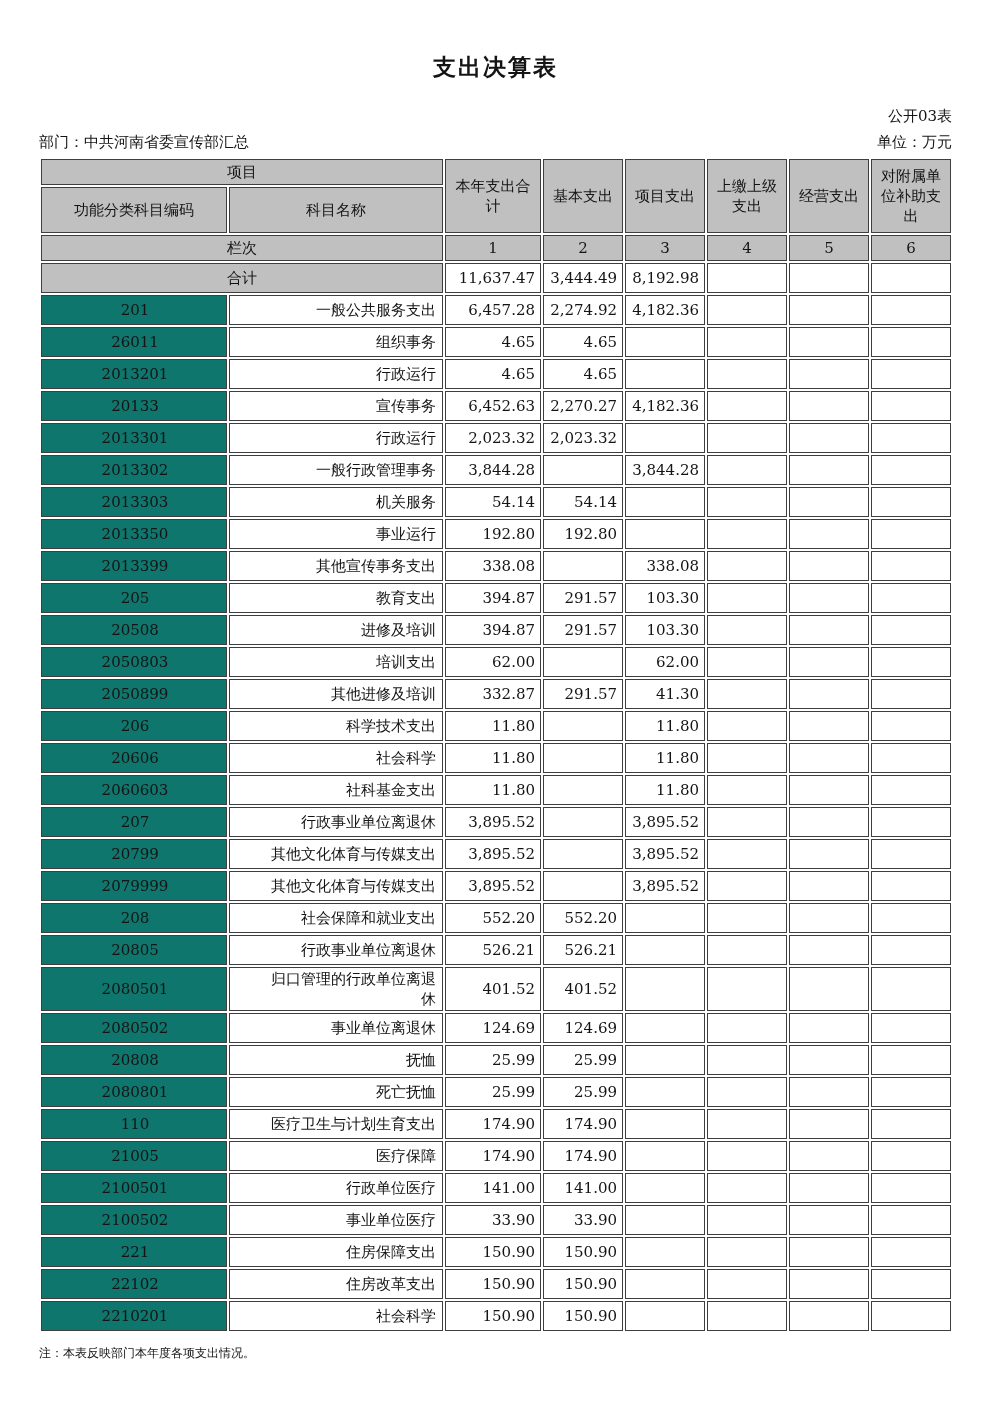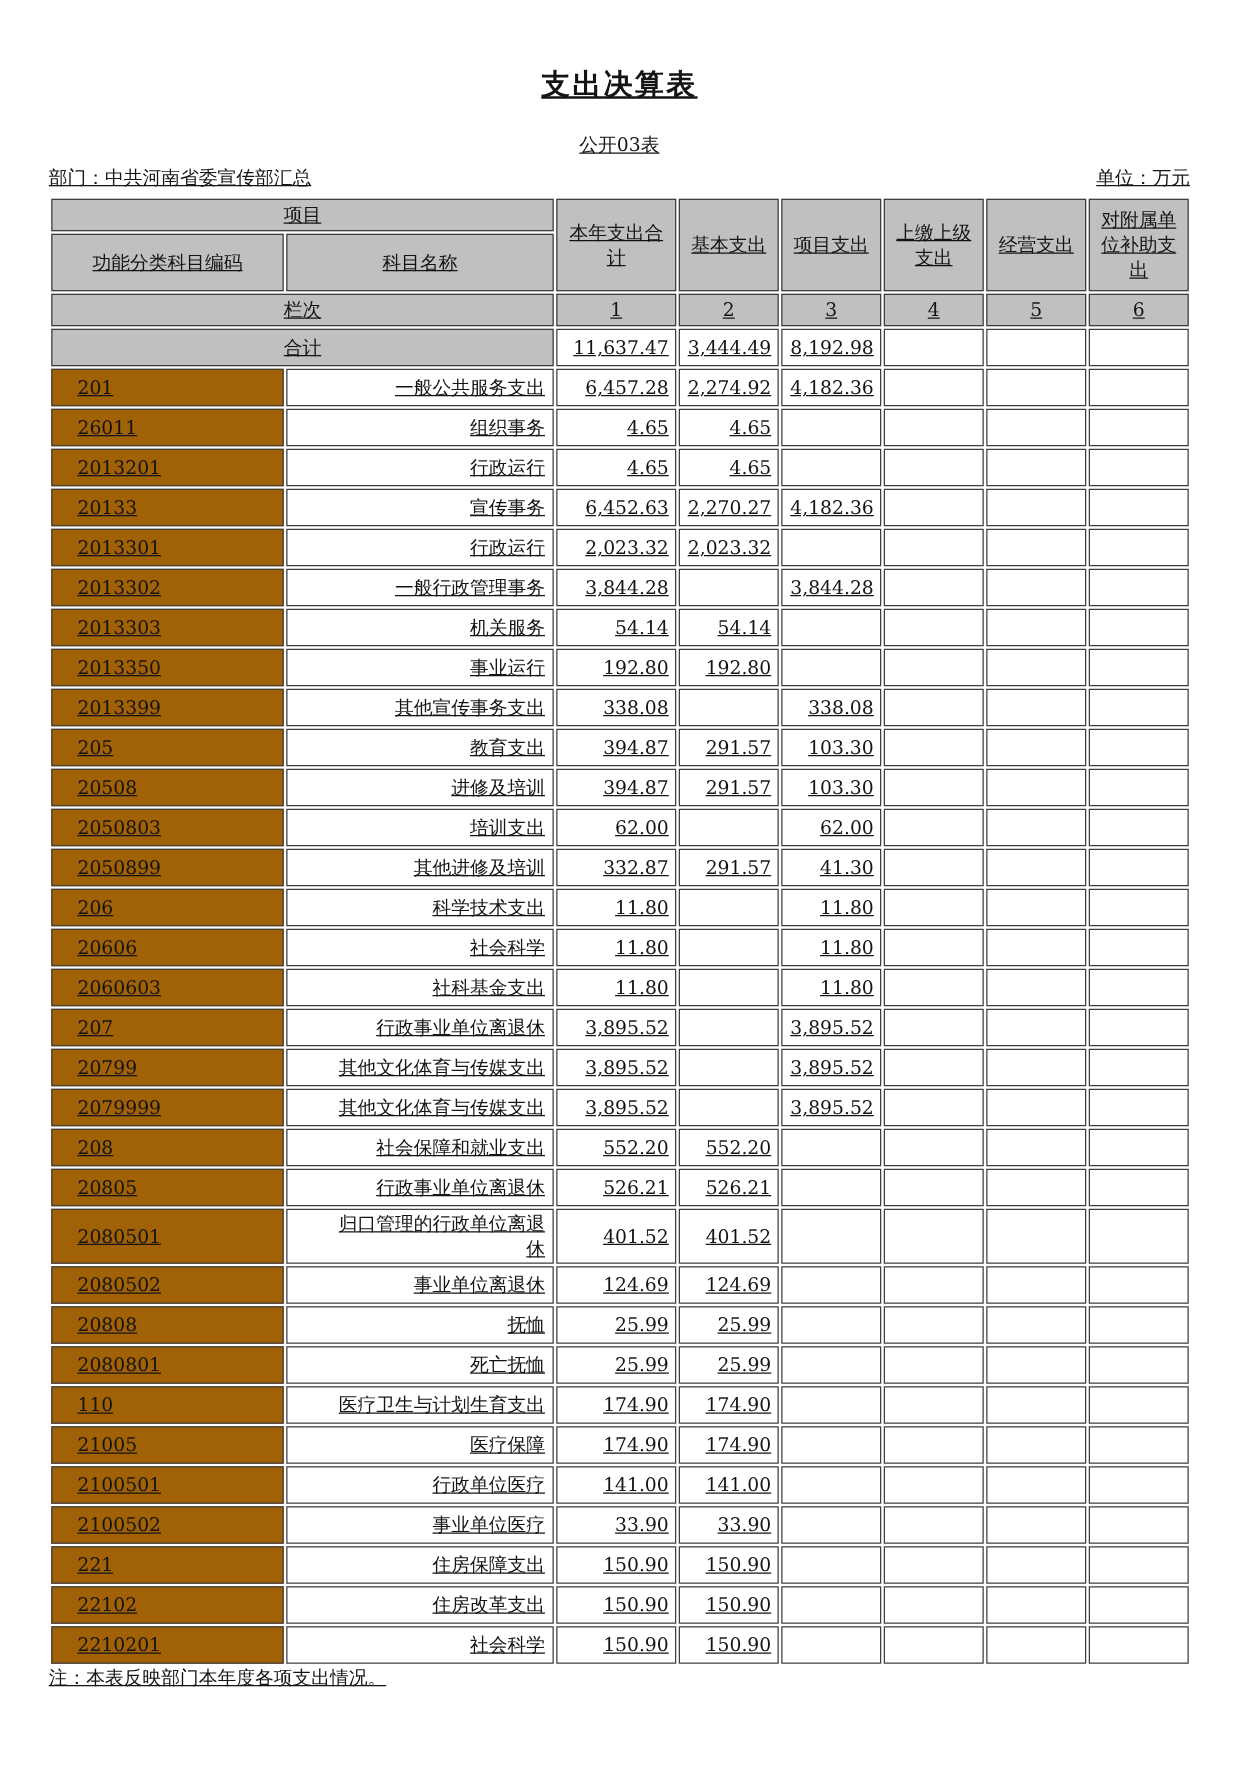--- a/index.html
+++ b/index.html
@@ -2,30 +2,30 @@
 <html><head>
 <meta charset="utf-8">
 <style>
   html,body { margin:0; padding:0; }
   body {
     width:1000px; height:1413px;
     background:#ffffff;
     color:#141414;
     font-family:"DejaVu Serif","Liberation Serif",serif;
   }
-  .content { margin-left:39px; width:913px;text-decoration:underline; }
+  .content { margin-left:39px; width:913px; }
   .title {
     text-align:center;
     font-size:23px;
     font-weight:bold;
     padding-top:52px;
     letter-spacing:2px;
   }
   .form-label {
-    text-align:center;
+    text-align:right;
     font-size:15px;
     margin-top:24px;
   }
   .meta-row {
     display:flex;
     justify-content:space-between;
     font-size:15px;
     margin-top:7px;
     margin-bottom:5px;
     gap:36px;
@@ -44,25 +44,25 @@
     vertical-align:middle;
     overflow:hidden;
   }
   thead th { background:#c0c0c0; text-align:center; padding:2px 3px; line-height:20px; }
   tr.h1 { height:26px; }
   tr.h2 { height:46px; }
   tr.h3 { height:22px; }
   tr.total-row { height:30px;margin-top:30px; }
   td.gray { background:#c0c0c0; text-align:center; }
   tbody tr.data-row { height:30px; }
-  td.code { text-align:left; padding-left:20px; background:#a16207; }
+  td.code { text-align:center; padding-left:3px; background:#0f766e; }
   td.name-cell { text-align:right; padding:1px 6px 1px 3px; line-height:20px; background:#fff; }
   td.name-cell.indent { text-indent:26px; }
   td.num { text-align:right; padding-right:5px; background:#fff; }
-  .note { font-size:15px; }
+  .note { font-size:12px; margin-top:12px; }
 </style>
 </head>
 <body>
 
 <div class="content">
 
   <div class="title">支出决算表</div>
 
   <div class="form-label">公开03表</div>
 

